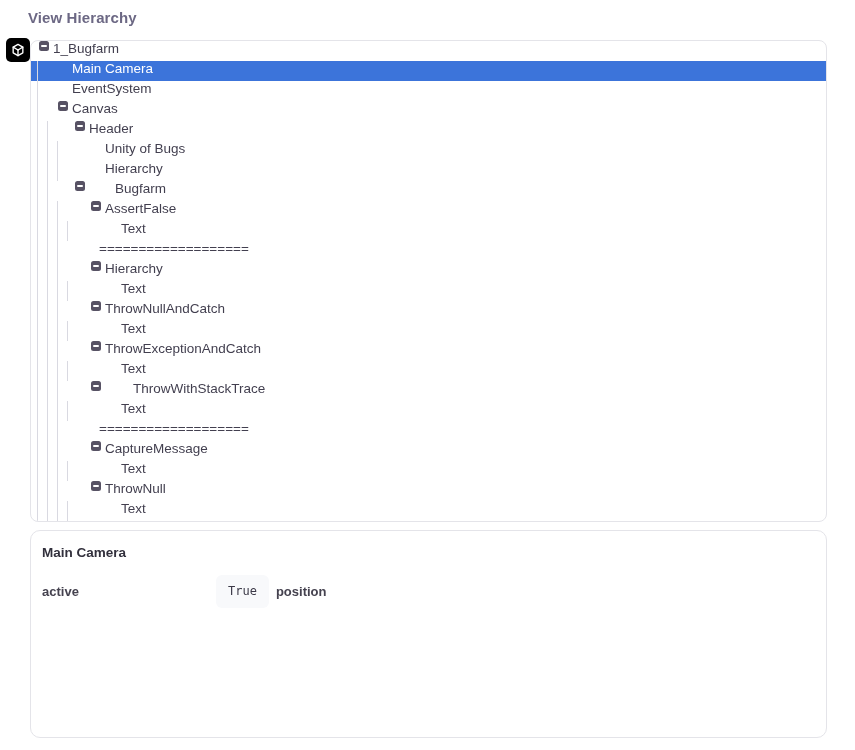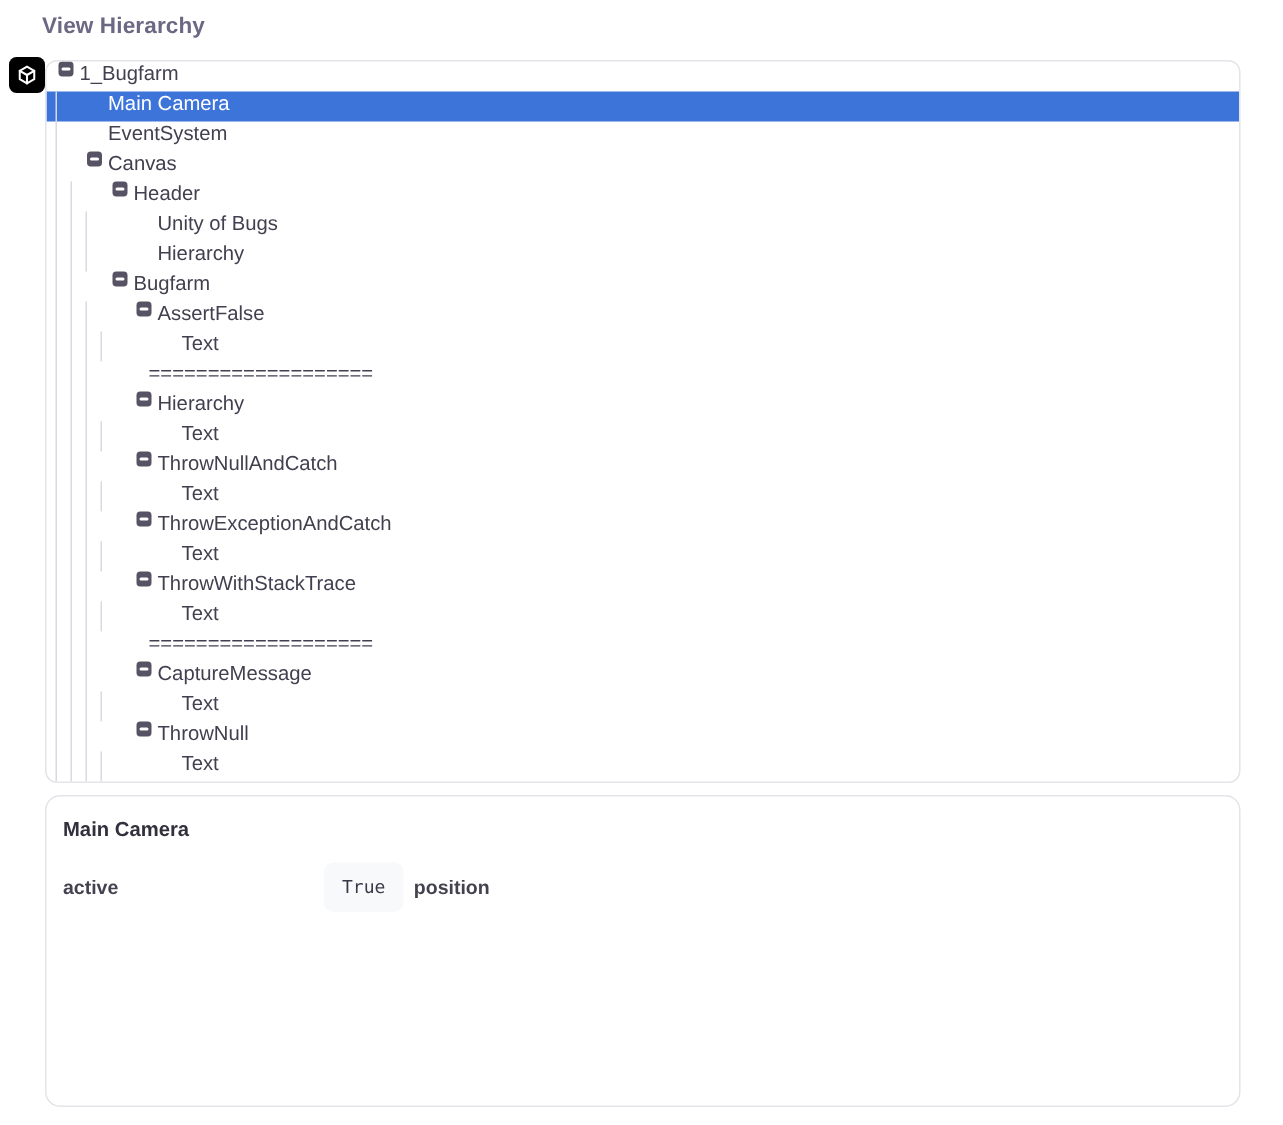--- a/index.html
+++ b/index.html
@@ -85,21 +85,21 @@
       <div class="trow" style="padding-left: 44px;">
         <span class="collapse"></span>
         <span>Header</span>
       </div>
       <div class="trow" style="padding-left: 74px;">
         <span>Unity of Bugs</span>
       </div>
       <div class="trow" style="padding-left: 74px;">
         <span>Hierarchy</span>
       </div>
-      <div class="trow" style="padding-left: 44px;">
+      <div class="trow" style="padding-left: 44px; gap: 26px;">
         <span class="collapse"></span>
         <span>Bugfarm</span>
       </div>
       <div class="trow" style="padding-left: 60px;">
         <span class="collapse"></span>
         <span>AssertFalse</span>
       </div>
       <div class="trow" style="padding-left: 90px;">
         <span>Text</span>
       </div>
@@ -120,21 +120,21 @@
       <div class="trow" style="padding-left: 90px;">
         <span>Text</span>
       </div>
       <div class="trow" style="padding-left: 60px;">
         <span class="collapse"></span>
         <span>ThrowExceptionAndCatch</span>
       </div>
       <div class="trow" style="padding-left: 90px;">
         <span>Text</span>
       </div>
-      <div class="trow" style="padding-left: 60px;">
+      <div class="trow" style="padding-left: 60px; gap: 28px;">
         <span class="collapse"></span>
         <span>ThrowWithStackTrace</span>
       </div>
       <div class="trow" style="padding-left: 90px;">
         <span>Text</span>
       </div>
       <div class="trow" style="padding-left: 68px;">
         <span>===================</span>
       </div>
       <div class="trow" style="padding-left: 60px;">

